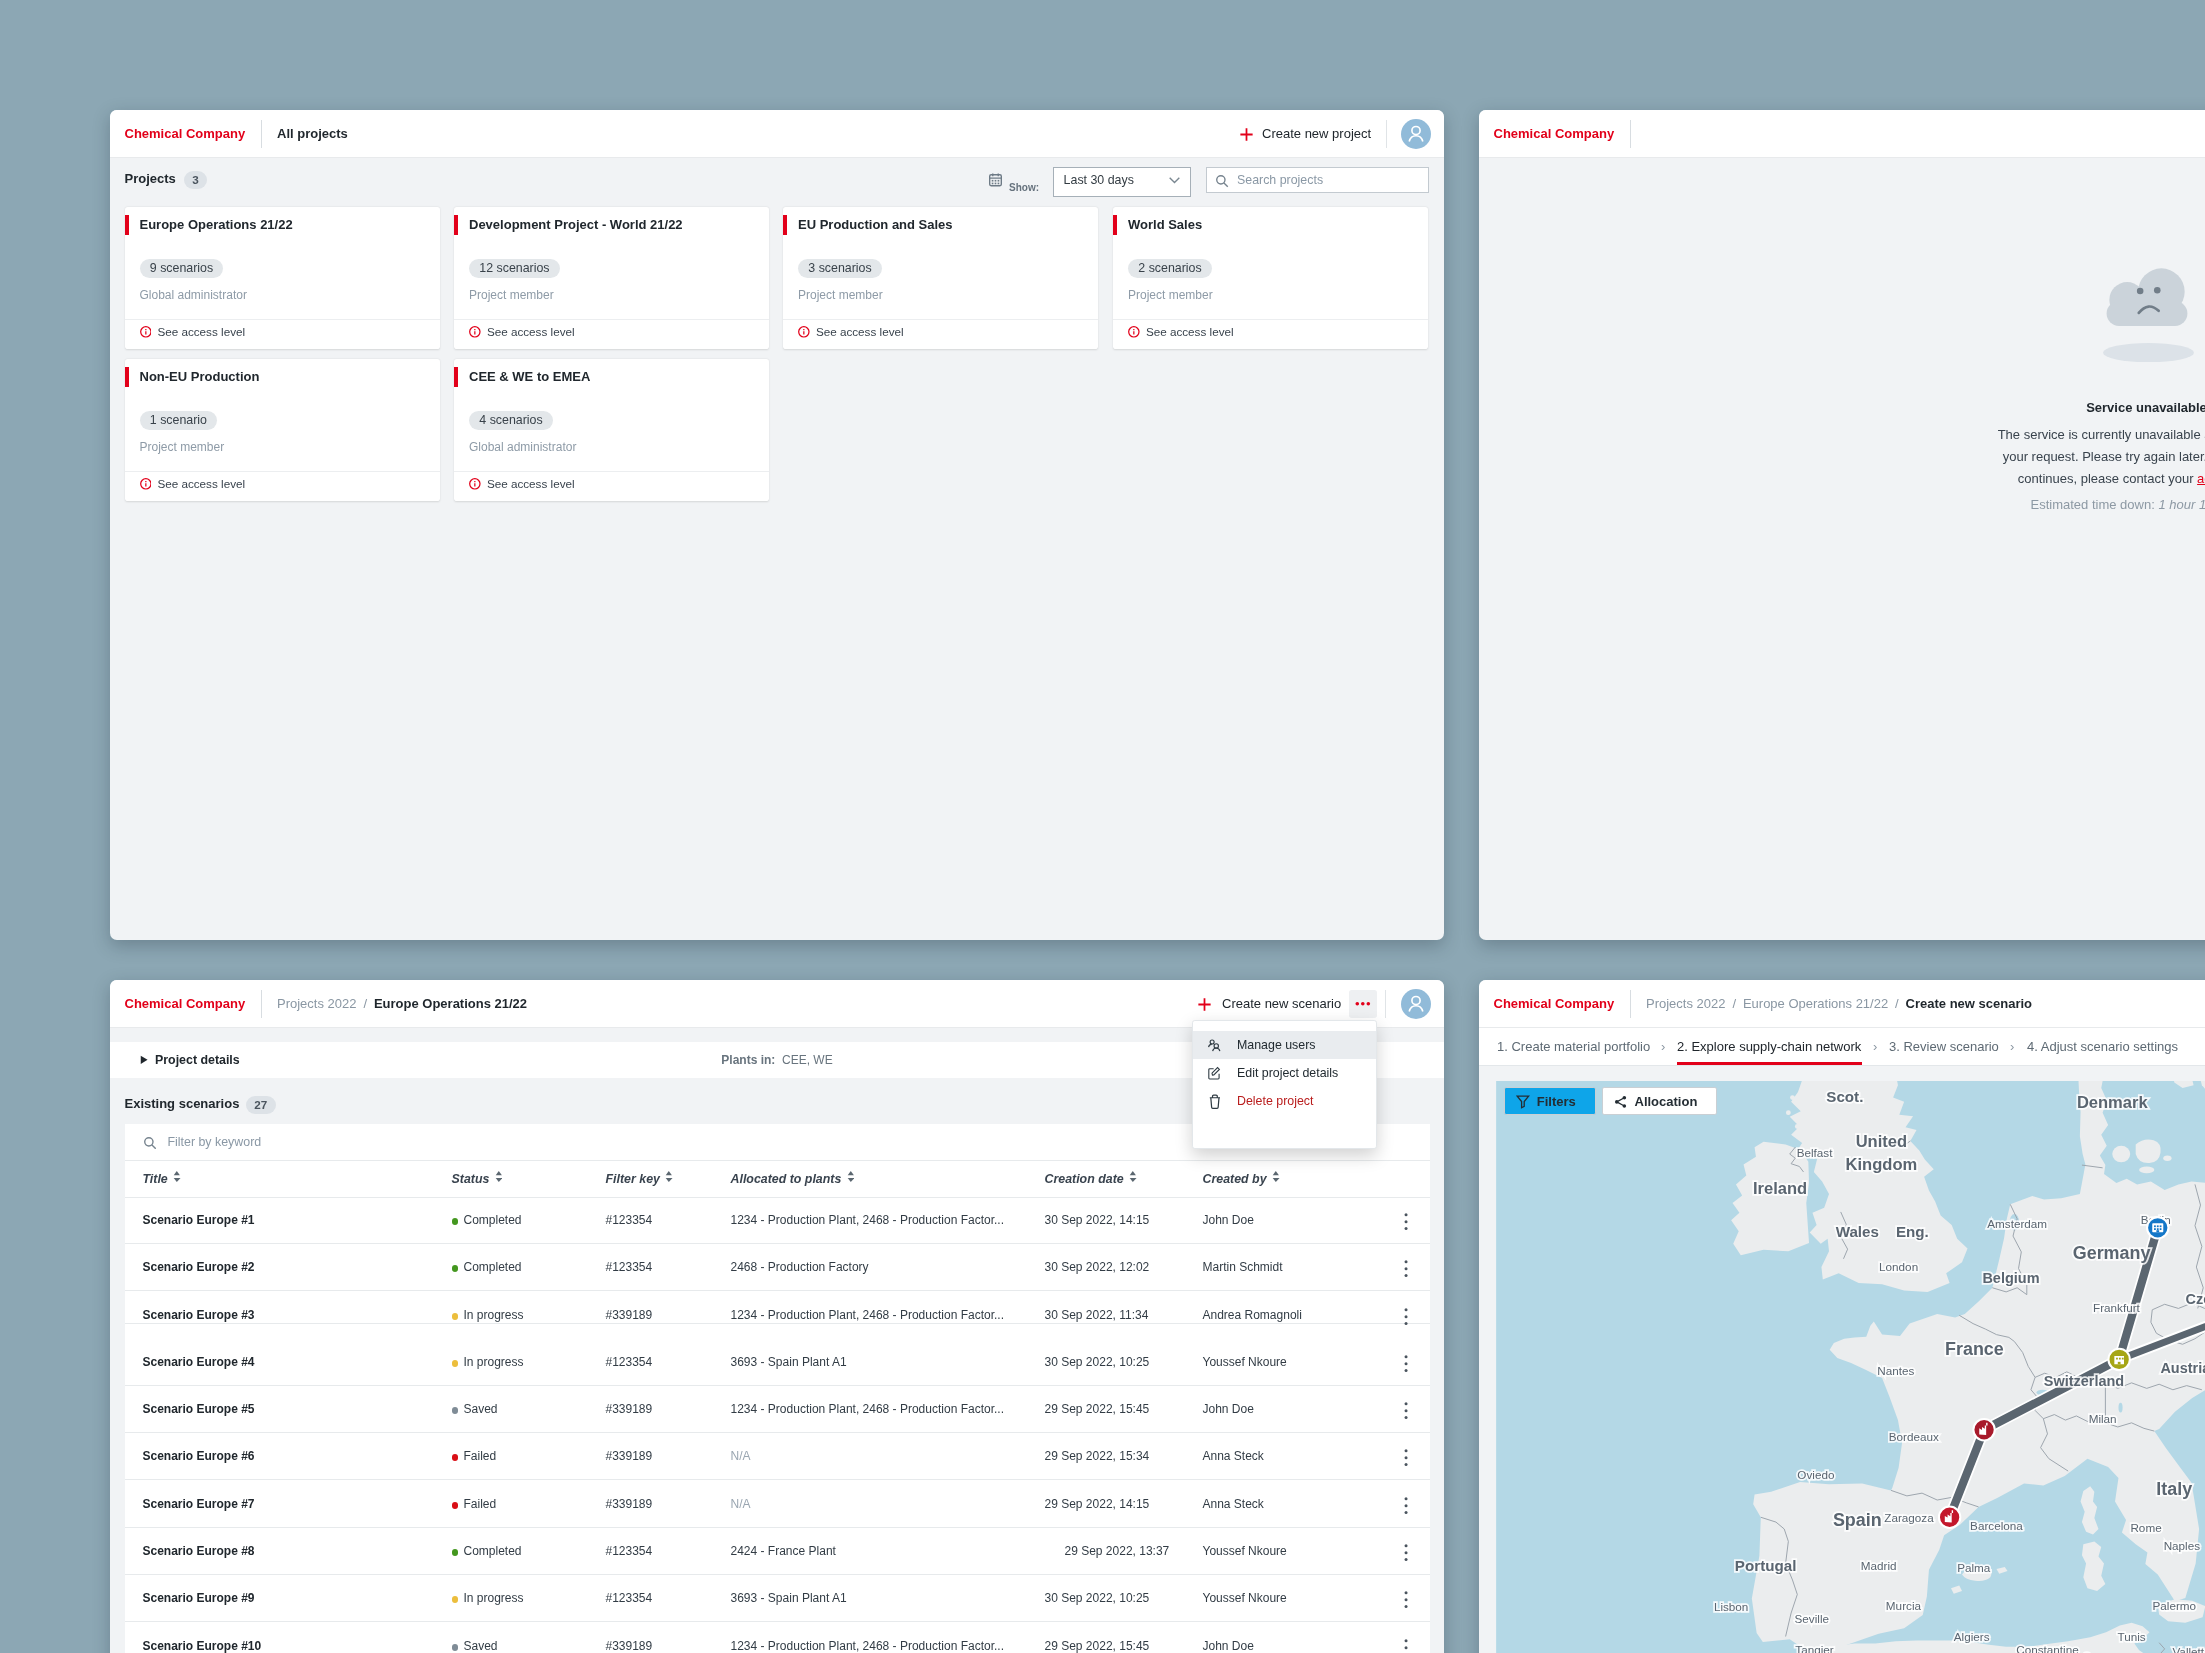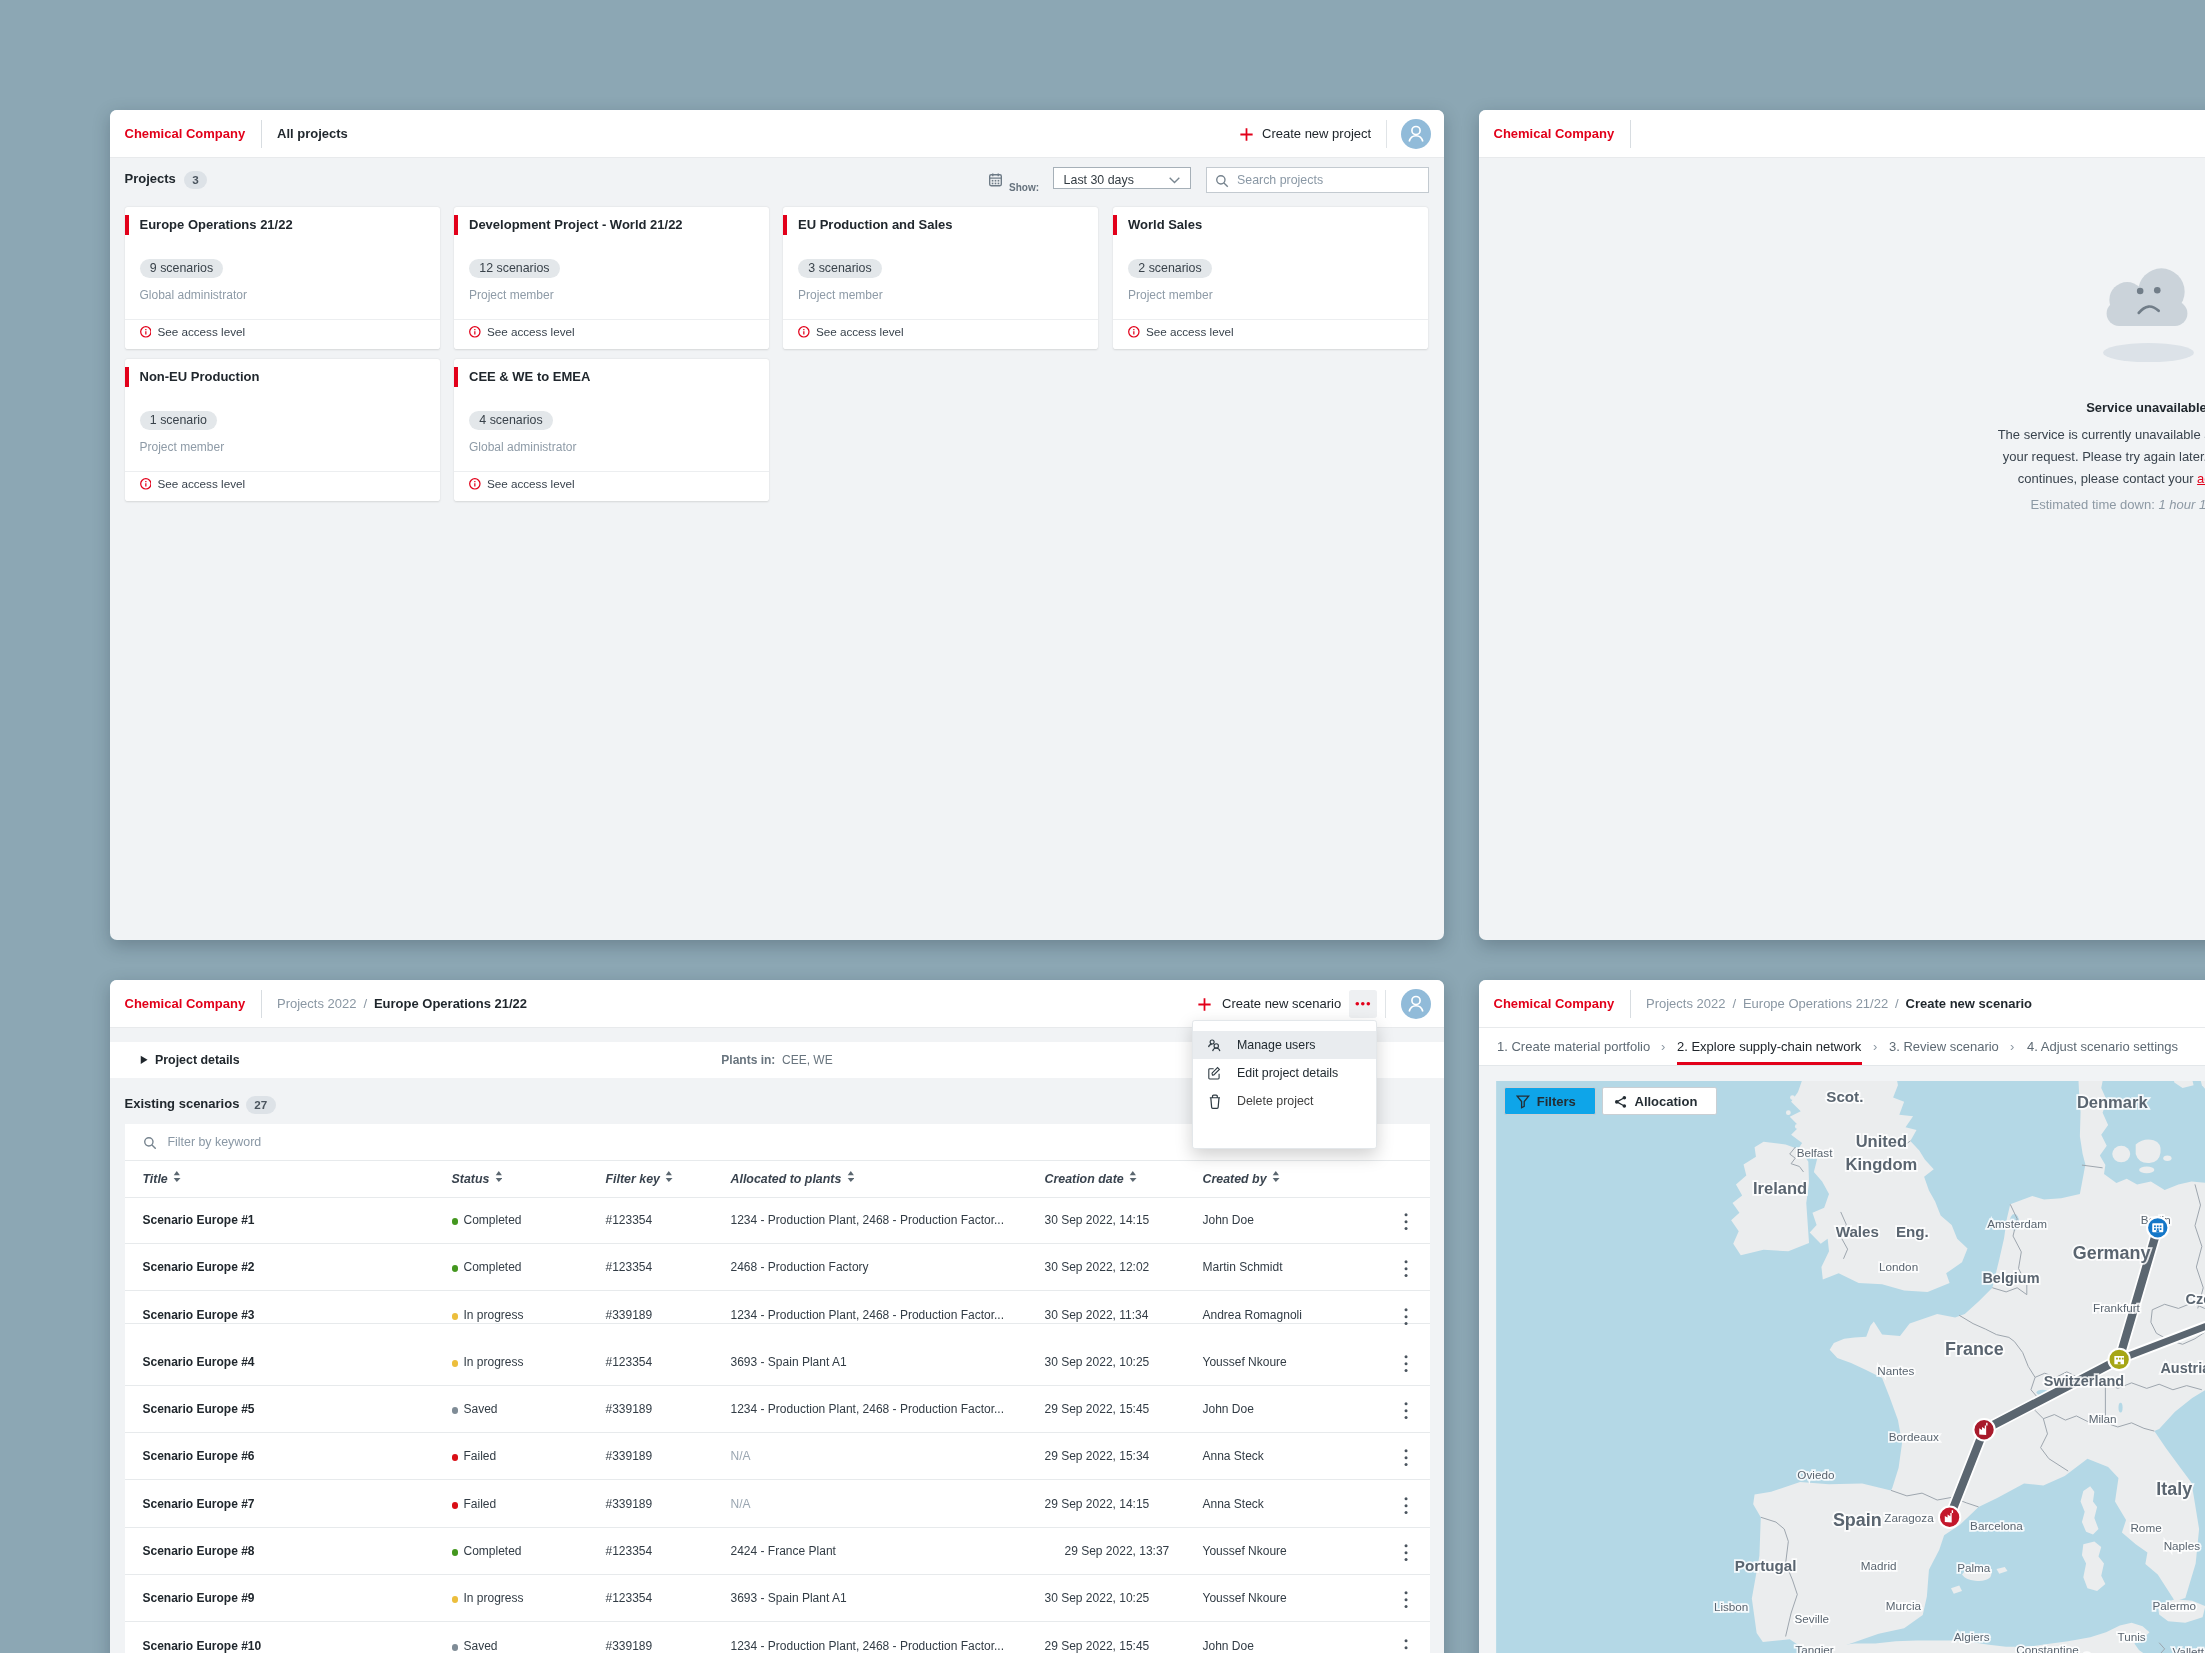--- a/index.html
+++ b/index.html
@@ -33,21 +33,21 @@
 .badge { display:inline-block; background:#dde2e7; color:#4a545e; border-radius:9px;
   height:18px; line-height:18px; padding:0 8.3px; font-size:11.7px; font-weight:bold; }
 .card { position:absolute; width:315px; height:142px; background:#fff; border-radius:2.8px;
   box-shadow:0 0.7px 2.1px rgba(0,0,0,.12); }
 .card .bar { position:absolute; left:0; top:8.3px; width:4.1px; height:19.3px; background:#e2001a; }
 .card .ttl { position:absolute; left:15px; top:10.3px; font-size:13px; font-weight:bold; color:#20272d; }
 .card .cpill { position:absolute; left:15px; top:52px; }
 .card .sub { position:absolute; left:15px; top:81px; font-size:12px; color:#8e9ba7; }
 .card .cdiv { position:absolute; left:0; right:0; top:112px; height:0.7px; background:#eceef0; }
 .card .foot { position:absolute; left:15px; top:118px; font-size:11.7px; color:#39434d; }
-.selbox { position:absolute; background:#fff; border:0.7px solid #a6b0b8; height:22px;
+.selbox { position:absolute; background:#fff; border:0.7px solid #a6b0b8; height:30px;
   font-size:12.4px; color:#323b42; }
 .inputbox { position:absolute; background:#fff; border:0.7px solid #c3cad0; height:26px;
   font-size:12.4px; color:#8a98a5; }
 
 
 .whitebar { position:absolute; background:#fff; }
 .trow { position:absolute; left:0; right:0; border-bottom:0.7px solid #e7eaec; }
 .cell { position:absolute; font-size:12px; color:#323c45; white-space:nowrap; }
 .dot { position:absolute; width:6.9px; height:6.9px; border-radius:50%; }
 .thead { font-weight:bold; color:#39434e; font-size:12.4px;font-style:italic; }
@@ -463,21 +463,21 @@
         <path d="M20 13v7a1.5 1.5 0 0 1-1.5 1.5h-14A1.5 1.5 0 0 1 3 20V6a1.5 1.5 0 0 1 1.5-1.5H11"></path>
         <path d="M9 15l-.7-3.2L17.5 2.6l3 3L11.3 14.8z"></path>
       </svg>
     </div>
     <div class="abs" style="left:44px;top:45px;font-size:12.4px;color:#222b31;">Edit project details</div>
     <div class="abs" style="left:14.5px;top:73px;">
       <svg width="13.8" height="15" viewBox="0 0 20 22" fill="none" stroke="#2e3a42" stroke-width="1.8">
         <path d="M2.5 5.5h15M4 5.5l1.2 14a1.6 1.6 0 0 0 1.6 1.5h6.4a1.6 1.6 0 0 0 1.6-1.5l1.2-14M6.5 5.5V3.2A1.7 1.7 0 0 1 8.2 1.5h3.6a1.7 1.7 0 0 1 1.7 1.7v2.3"></path>
       </svg>
     </div>
-    <div class="abs" style="left:44px;top:73px;font-size:12.4px;color:#404040;">Delete project</div>
+    <div class="abs" style="left:44px;top:73px;font-size:12.4px;color:#b91c1c;">Delete project</div>
   </div>
 </div>
 
 <div class="panel" id="p4">
   <div class="hdr">
     <div class="brand">Chemical Company</div>
     <div class="hdiv"></div>
     <div class="crumb">Projects 2022<span class="sep">/</span>Europe Operations 21/22<span class="sep">/</span><b>Create new scenario</b></div>
   </div>
   <div class="whitebar" style="left:0;top:48px;width:1334px;height:38px;border-bottom:0.7px solid #e3e7ea;">

